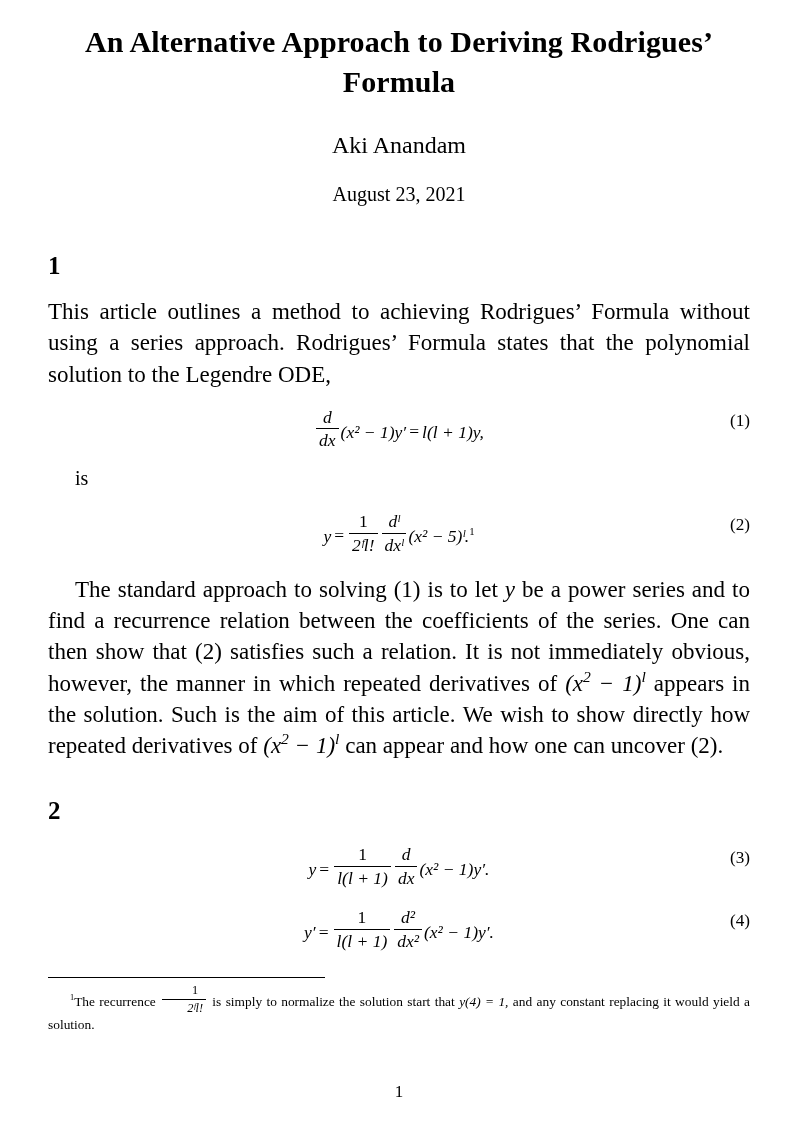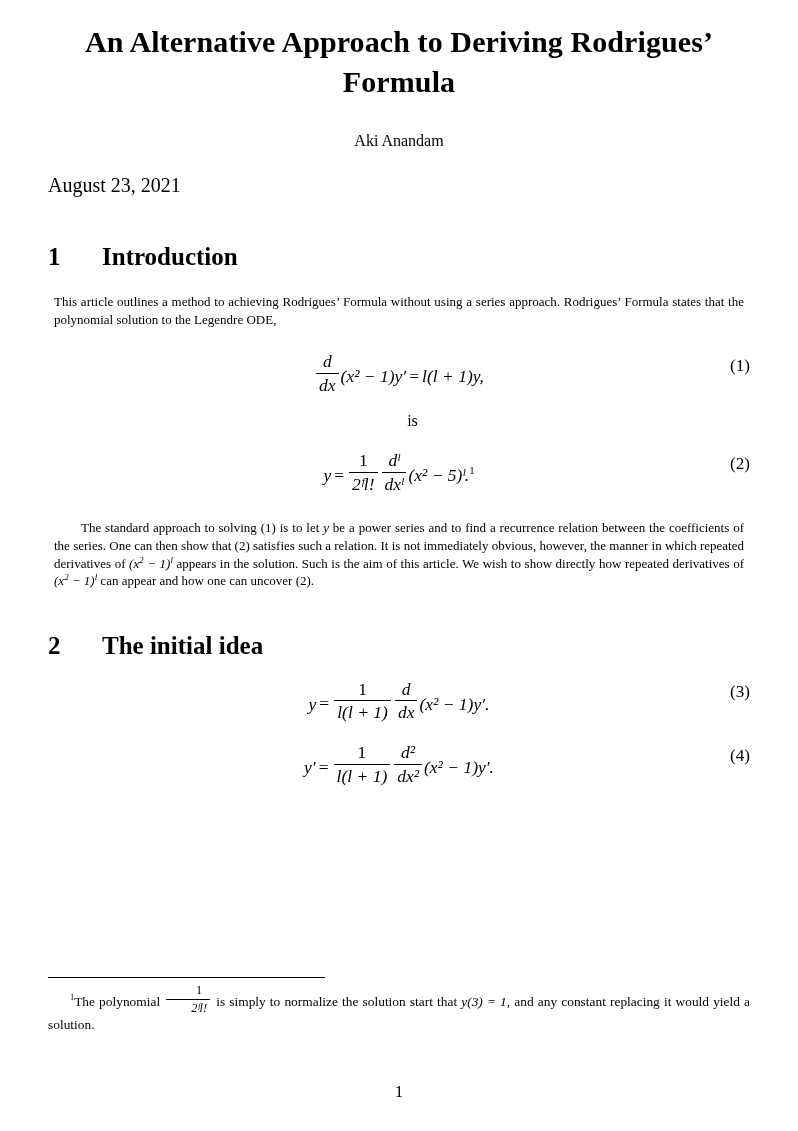--- a/index.html
+++ b/index.html
@@ -27,25 +27,26 @@
   .title {
     text-align: center;
     font-size: 30px;
     line-height: 1.32;
     margin: 0;
     padding-top: 22px;
     letter-spacing: 0.1px;
   }
   .author {
     text-align: center;
-    font-size: 16px;
+    font-size: 24px;
     margin: 0;
     padding-top: 31px;
   }
   .date {
+    text-align: center;
     font-size: 20px;
     margin: 0;
     padding-top: 24px;
   }
 
   
   .section-heading {
     font-size: 25px;
     font-weight: bold;
     margin: 0;
@@ -56,37 +57,36 @@
   .section-number {
     width: 54px;
     display: inline-block;
     flex: none;
   }
   h2.sec1 { padding-top: 46px; }
   h2.sec2 { padding-top: 36px; }
 
   
   p.body-text {
-    font-size: 13px;
+    font-size: 23px;
     line-height: 1.355;
     text-align: justify;
-    margin: 6px;
+    margin: 0;
     padding-top: 16px;
     hyphens: none;
     text-indent: 0;
   }
   p.body-text.indented { text-indent: 27px; }
   p.body-text.noindent { text-indent: 0; }
   p.lead-in {
-    font-size: 16px;
+    font-size: 20px;
     line-height: 1.355;
     margin: 0;
     padding-top: 14px;
     text-indent: 27px;
-    text-align: center;
   }
 
   
   .eqn-row {
     position: relative;
     display: block;
     text-align: center;
     font-size: 17.5px;
     padding-top: 18px;
   }
@@ -164,21 +164,20 @@
 <div class="page">
 
   <h1 class="title">An Alternative Approach to Deriving Rodrigues’ Formula</h1>
 
   <div class="author">Aki Anandam</div>
 
   <div class="date">August 23, 2021</div>
 
   <h2 class="section-heading sec1">
     <span class="section-number">1</span>
-    <span>Introduction</span>
   </h2>
 
   <p class="body-text noindent">
     <span>This article outlines a method to achieving Rodrigues’ Formula without using a</span>
     <span>series approach.  Rodrigues’ Formula states that the polynomial solution to the</span>
     <span>Legendre ODE,</span>
   </p>
 
   <div class="eqn-row">
     <span class="eqn-body math">
@@ -204,21 +203,20 @@
     </span>
     <span class="eqn-num">(2)</span>
   </div>
 
   <p class="body-text indented" style="padding-top:19px;">
     <span>The standard approach to solving (1) is to let </span><span class="mi">y</span><span> be a power series and to find a recurrence relation between the coefficients of the series. One can then show that (2) satisfies such a relation. It is not immediately obvious, however, the manner in which repeated derivatives of </span><span class="mi">(<span class="mi">x</span><sup class="sp">2</sup> − 1)<sup class="sp mi">l</sup></span><span> appears in the solution. Such is the aim of this article. We wish to show directly how repeated derivatives of </span><span class="mi">(<span class="mi">x</span><sup class="sp">2</sup> − 1)<sup class="sp mi">l</sup></span><span> can appear and how one can uncover (2).</span>
   </p>
 
   <h2 class="section-heading sec2">
     <span class="section-number">2</span>
-    <span>The initial idea</span>
   </h2>
 
 
   <div class="eqn-row" style="padding-top:20px;">
     <span class="eqn-body math">
       <span class="mi">y</span><span class="mo">=</span><span class="frac">
         <span class="num">1</span>
         <span class="den mi">l(l + 1)</span>
       </span><span class="frac">
         <span class="num mi">d</span>
@@ -238,26 +236,26 @@
         <span class="num mi">d²</span>
         <span class="den mi">dx²</span>
       </span><span class="mi">(x² − 1)y′.</span>
     </span>
     <span class="eqn-num">(4)</span>
   </div>
 
   <div class="footnote-area">
     <div class="footnote-rule"></div>
     <p class="footnote-text">
-      <sup class="fn">1</sup><span>The polynomial</span>
+      <sup class="fn">1</sup><span>The recurrence</span>
       <span class="frac">
         <span class="num">1</span>
         <span class="den mi">2ᶠl!</span>
       </span>
       <span>is simply to normalize the solution start that</span>
-      <span class="mi">y(3) = 1,</span>
+      <span class="mi">y(4) = 1,</span>
       <span>and any constant replacing it would yield a solution.</span>
     </p>
   </div>
 
   <div class="page-number">1</div>
 
 </div>
 
 </body></html>

